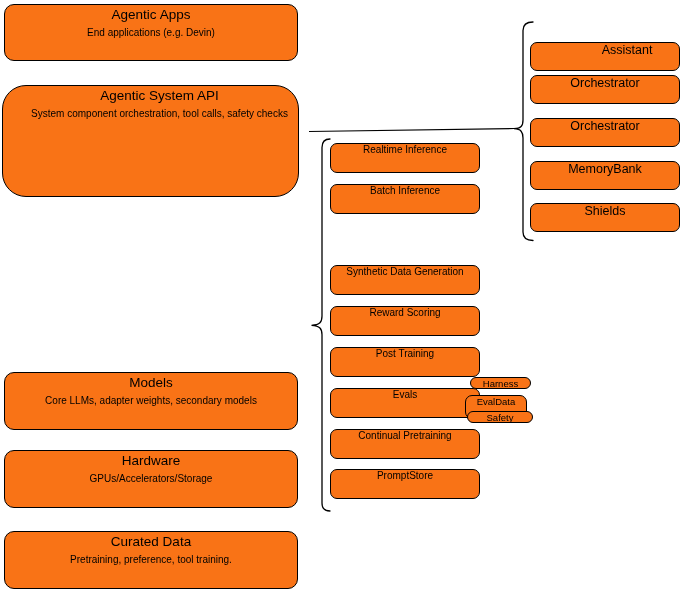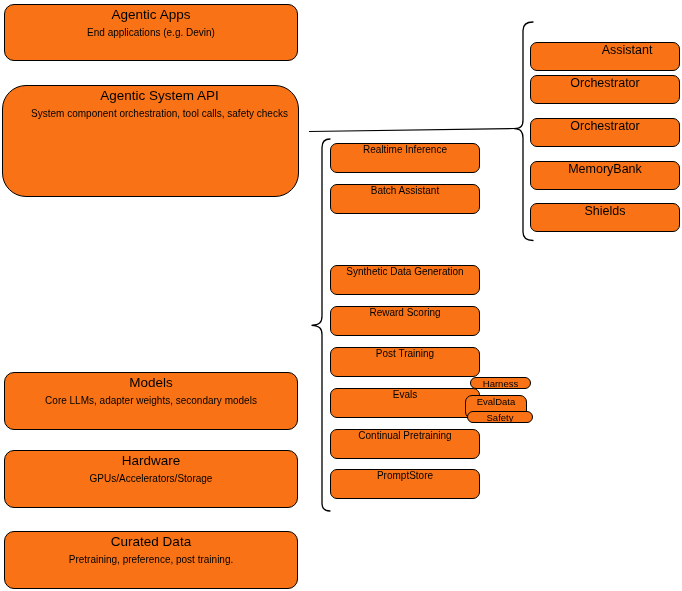--- a/index.html
+++ b/index.html
@@ -114,25 +114,25 @@
     <div class="subtitle">Core LLMs, adapter weights, secondary models</div>
   </div>
 
   <div class="box lbox" style="top:450px; height:58px;">
     <div class="title">Hardware</div>
     <div class="subtitle">GPUs/Accelerators/Storage</div>
   </div>
 
   <div class="box lbox" style="top:531px; height:58px;">
     <div class="title">Curated Data</div>
-    <div class="subtitle">Pretraining, preference, post training.</div>
+    <div class="subtitle">Pretraining, preference, tool training.</div>
   </div>
 
   <div class="box mbox" style="top:143px;">Realtime Inference</div>
-  <div class="box mbox" style="top:184px;">Batch Assistant</div>
+  <div class="box mbox" style="top:184px;">Batch Inference</div>
   <div class="box mbox" style="top:265px;">Synthetic Data Generation</div>
   <div class="box mbox" style="top:306px;">Reward Scoring</div>
   <div class="box mbox" style="top:347px;">Post Training</div>
   <div class="box mbox" style="top:388px;">Evals</div>
   <div class="box mbox" style="top:429px;">Continual Pretraining</div>
   <div class="box mbox" style="top:469px;">PromptStore</div>
 
   <div class="box pill" style="left:470px; top:377px; width:61px; height:12px;">Harness</div>
   <div class="box pill" style="left:465px; top:395px; width:62px; height:24px;">EvalData</div>
   <div class="box pill" style="left:467px; top:411px; width:66px; height:12px;">Safety</div>

